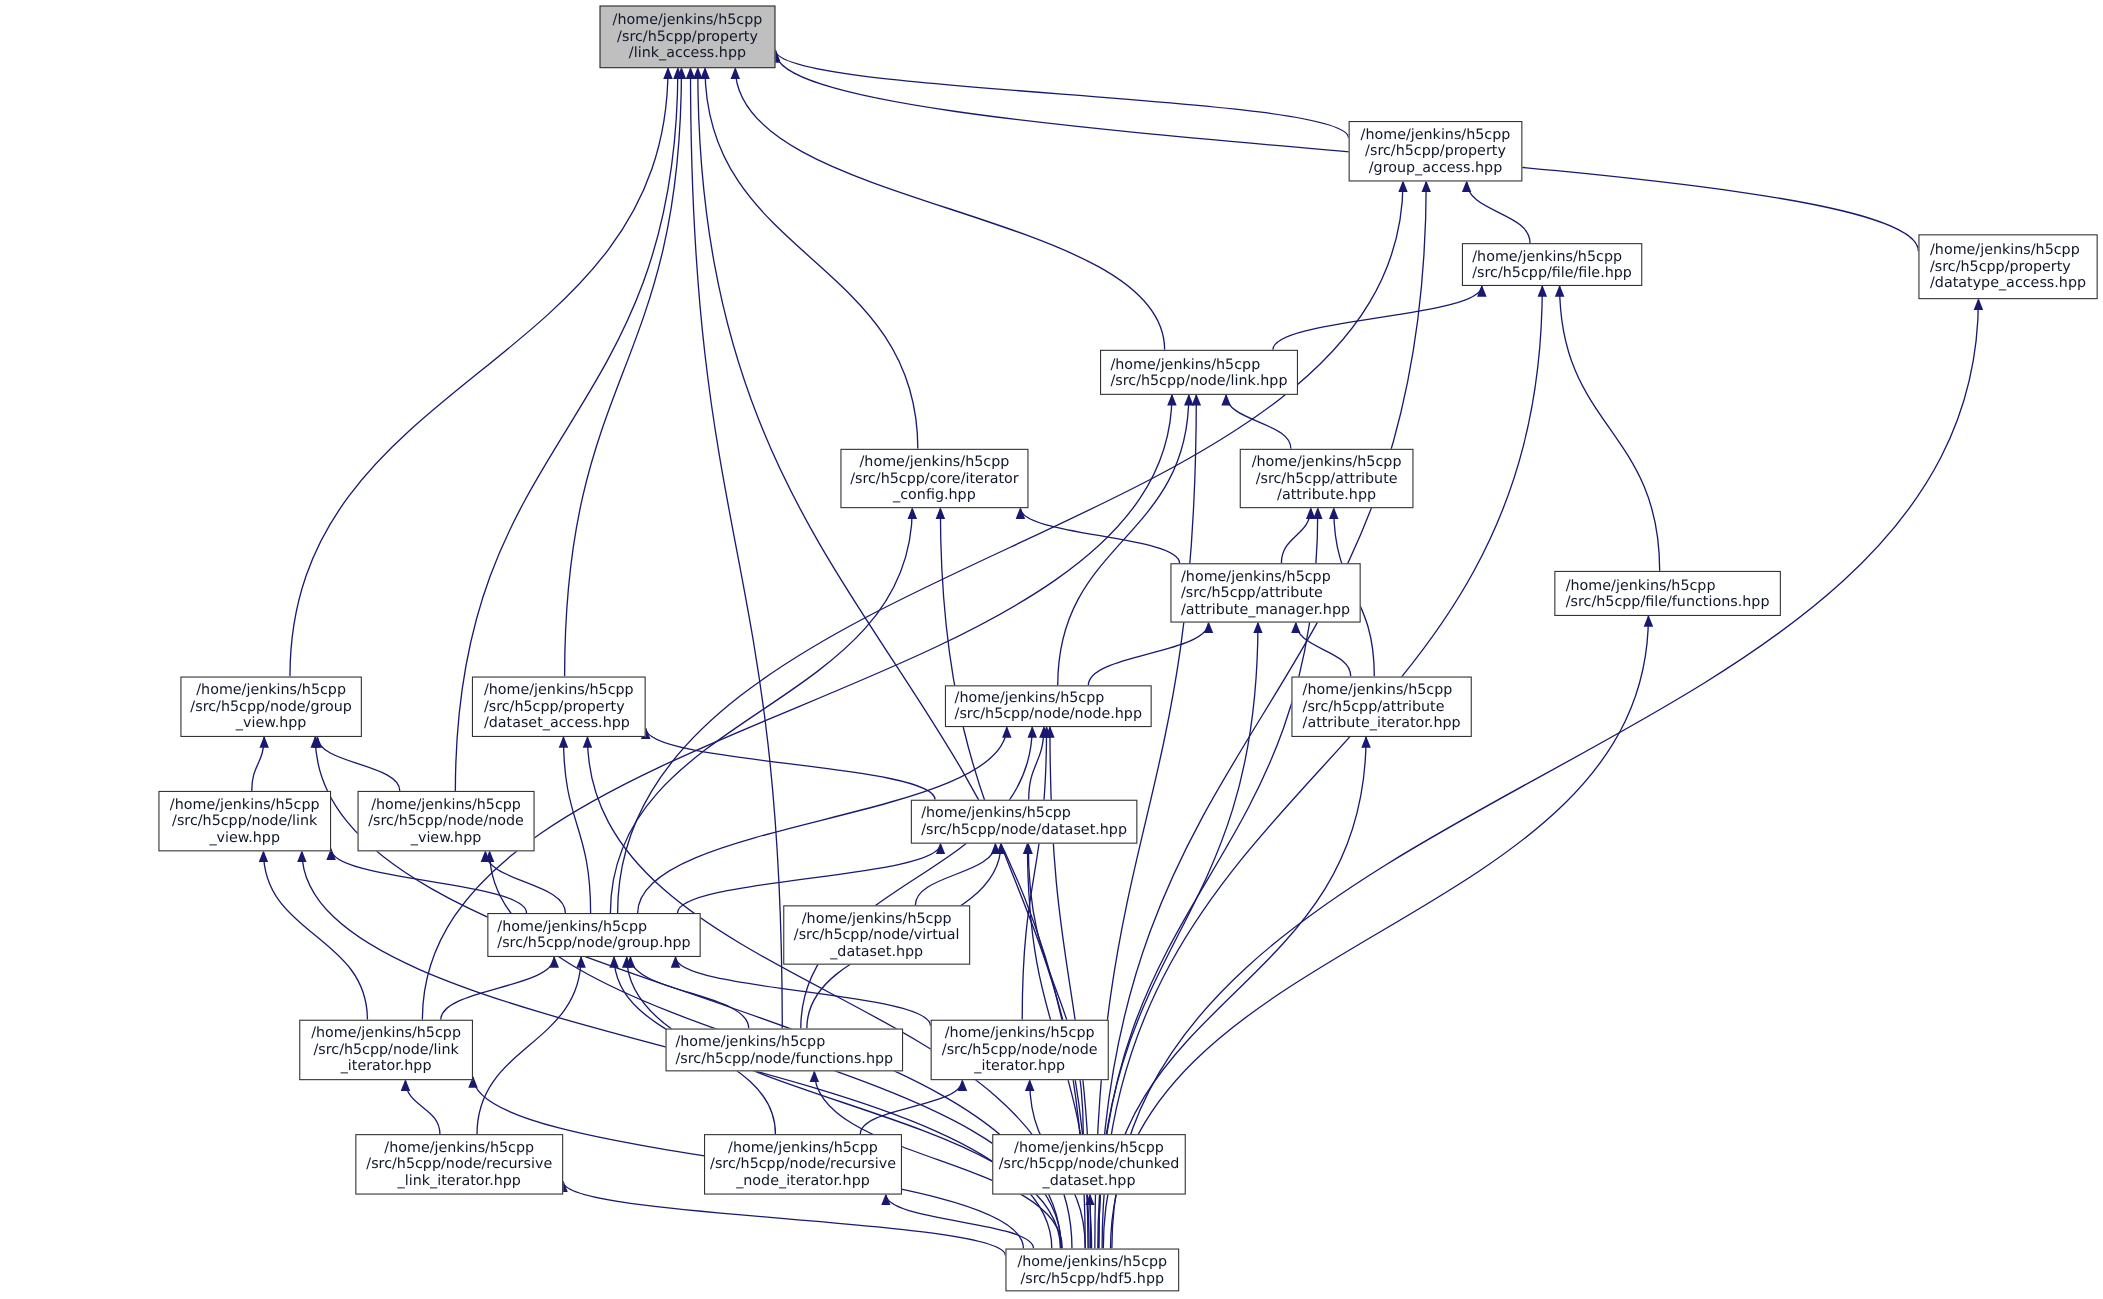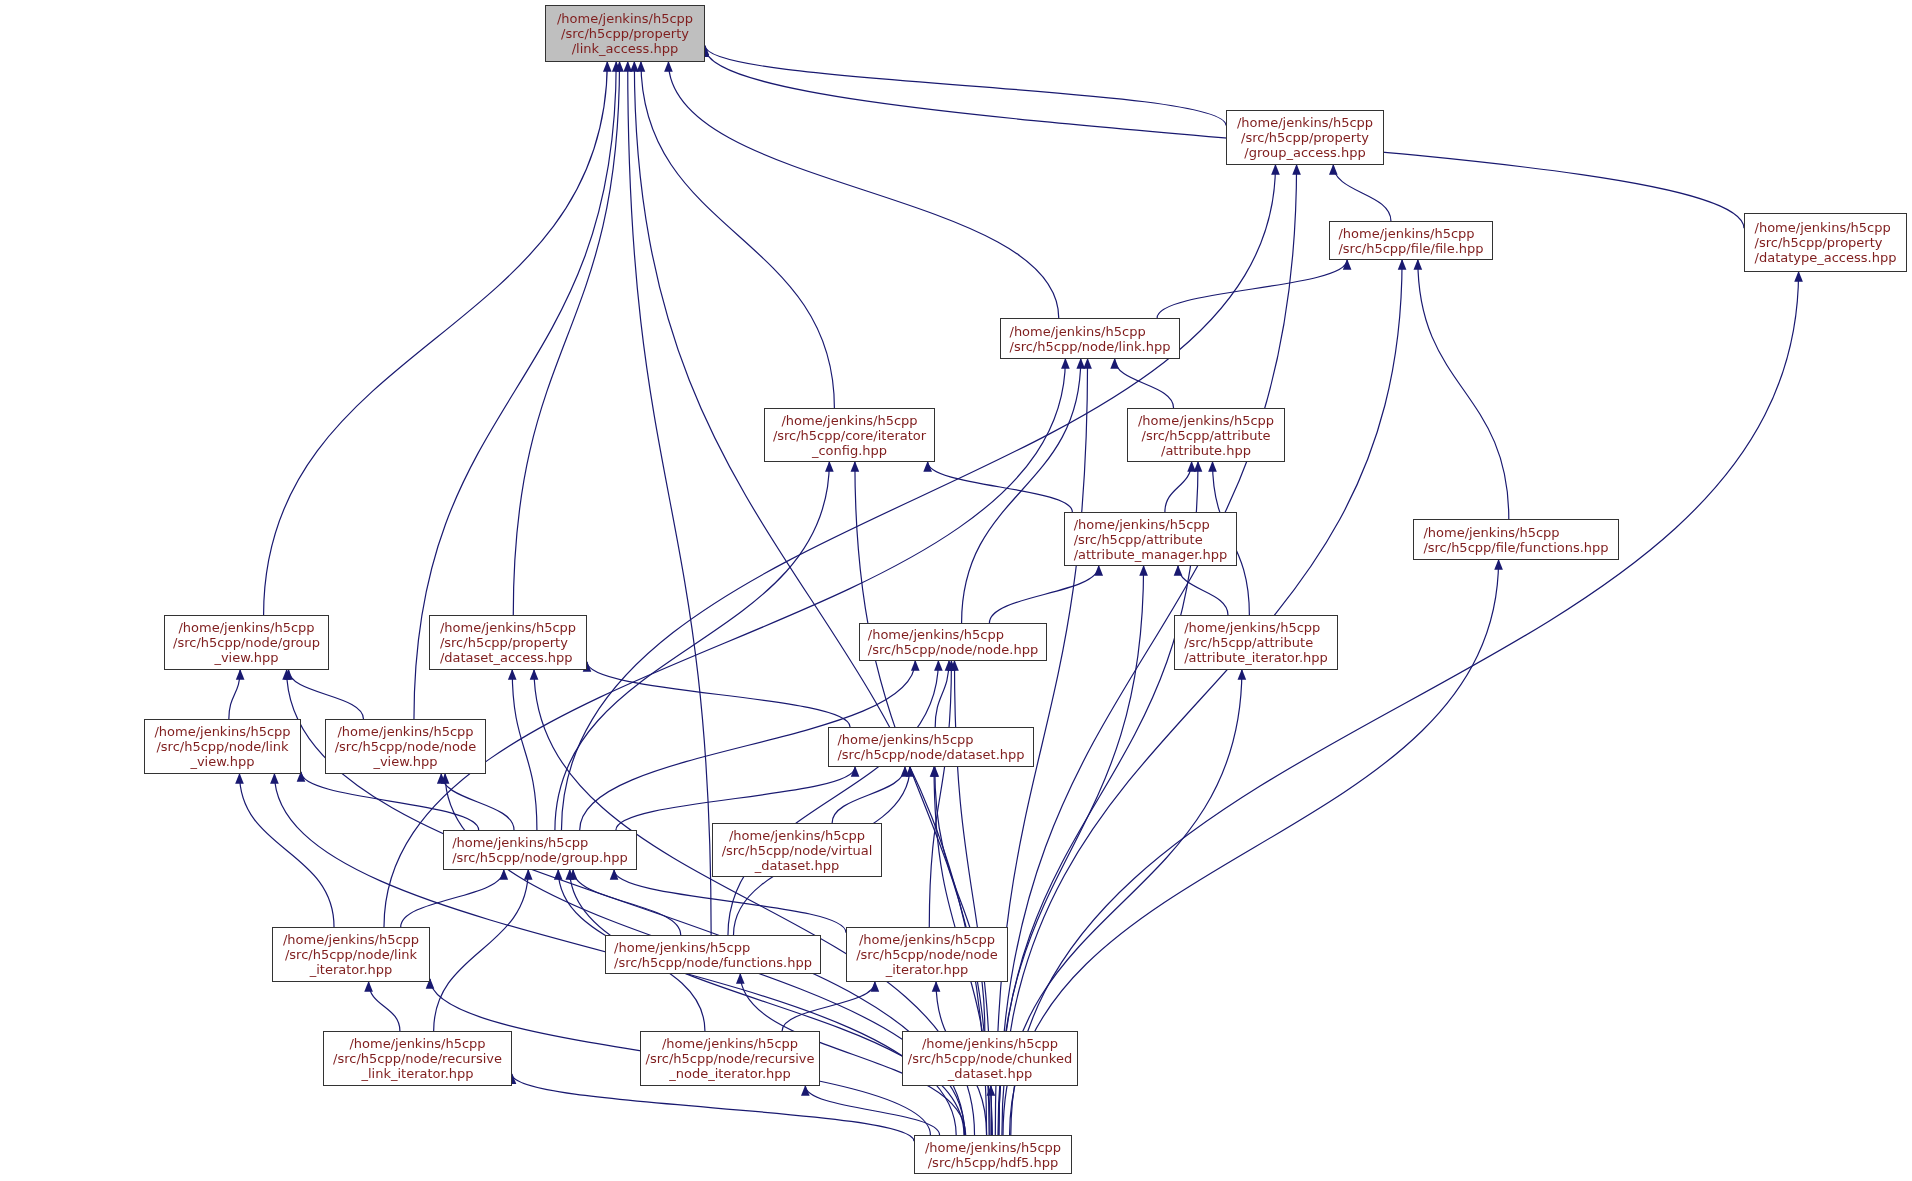--- a/index.html
+++ b/index.html
@@ -1,21 +1,21 @@
 <!DOCTYPE html>
 <html><head>
 <meta charset="utf-8">
 <style>
   html, body { margin:0; padding:0; background:#ffffff; }
   body { width:1912px; height:1181px; position:relative; overflow:hidden;
          font-family:"DejaVu Sans", sans-serif; }
   #graph { position:absolute; left:0; top:0; width:1912px; height:1181px; }
   .node-box { position:absolute; box-sizing:border-box; border:1.5px solid #333;
               background:#fff; display:flex; align-items:center; justify-content:center;
-              font-size:13px; line-height:15px; color:#7f1d1d; text-align:center; cursor:pointer;}
+              font-size:13px; line-height:15px; color:#0f172a; text-align:center; cursor:pointer;}
   .node-box.root { background:#bfbfbf; cursor:default; }
   .node-box .lbl { white-space:pre; }
   .node-box.left .lbl { text-align:left; }
 </style>
 </head>
 <body>
 
 <svg id="graph" xmlns="http://www.w3.org/2000/svg">
   <defs>
     <marker id="arr" viewBox="0 0 10 10" refX="9" refY="5" markerWidth="9" markerHeight="9" orient="auto">

